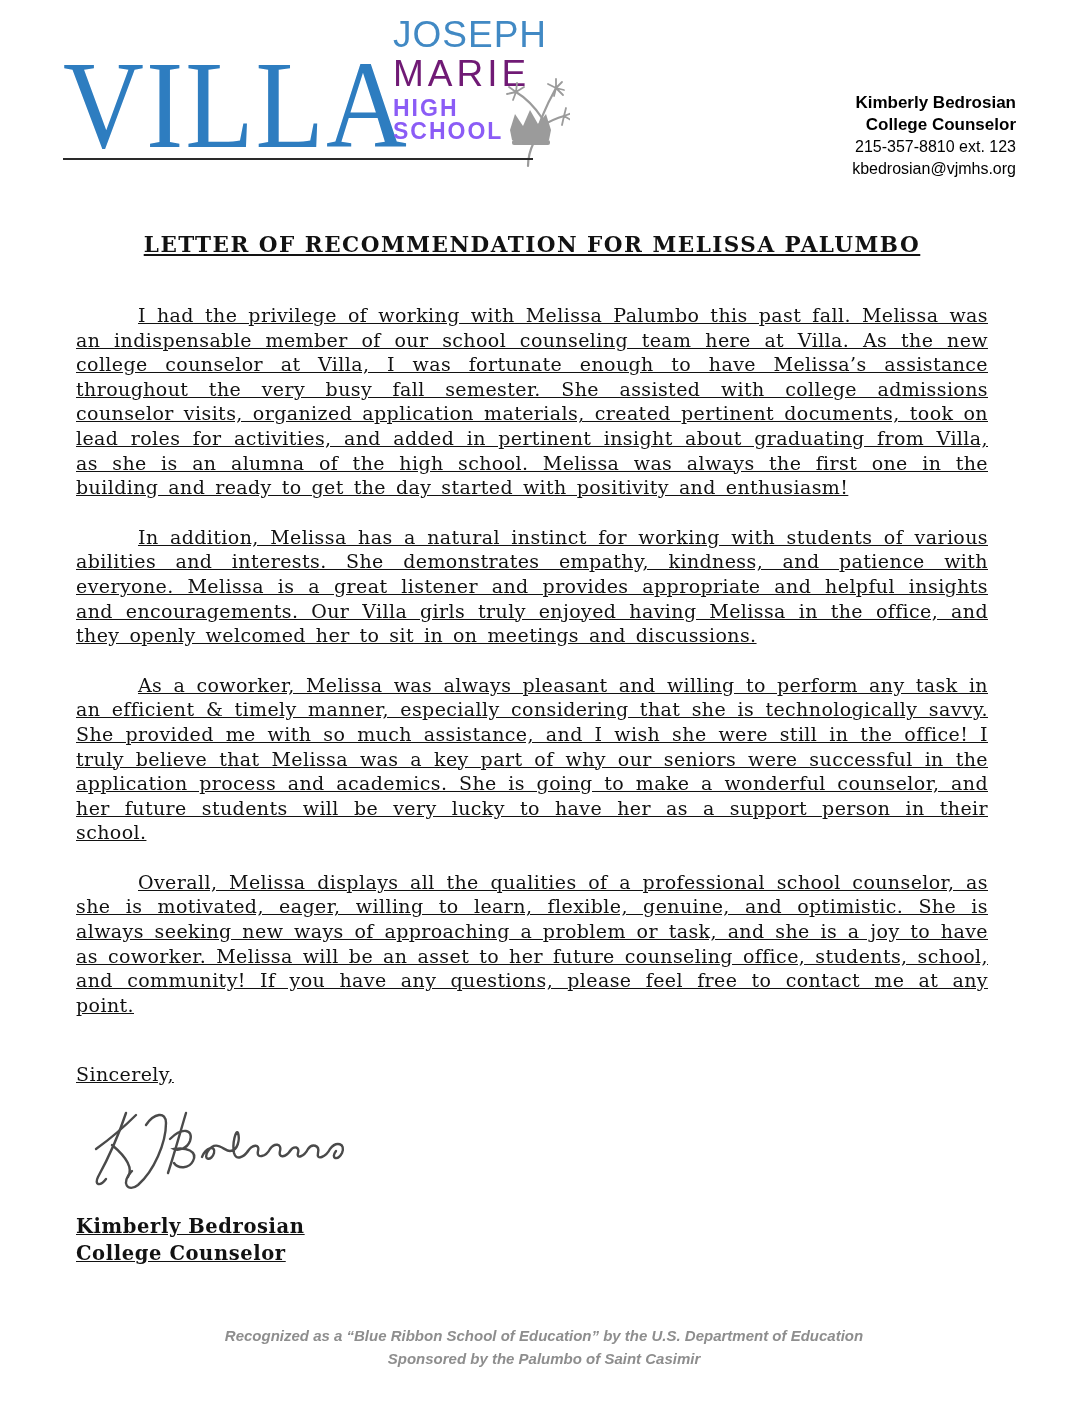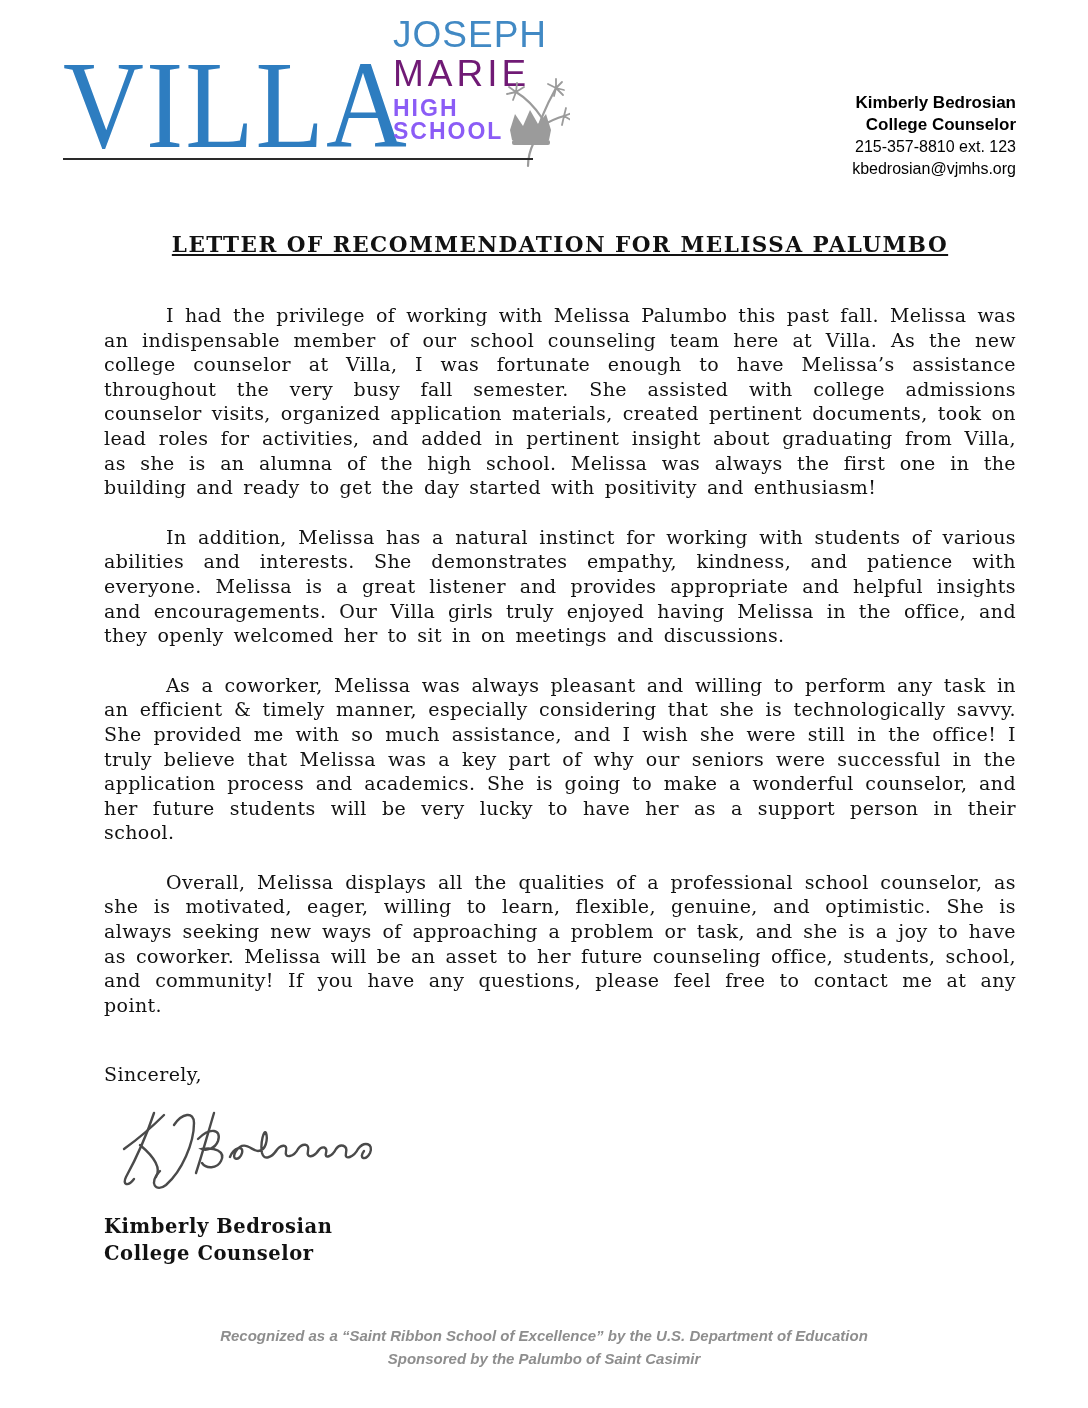--- a/index.html
+++ b/index.html
@@ -45,21 +45,21 @@
   .contact{
     position:absolute;right:72px;top:92px;
     text-align:right;
     font-family:"Liberation Sans", sans-serif;
     font-size:16px;line-height:22px;color:#000;
   }
   .contact .bold{font-weight:bold;font-size:17px;}
 
   
   .letter{
-    position:absolute;left:104px;top:232px;width:912px;
+    position:absolute;left:76px;top:232px;width:912px;text-decoration:underline;
   }
   .letter-title{
     text-align:center;
     font-weight:bold;
     font-size:21.5px;
     letter-spacing:1.5px;
     text-decoration:underline;
     margin:0 0 46px 0;
     white-space:nowrap;
   }
@@ -160,17 +160,17 @@
       <path d="M200 52 C204 46 210 48 208 54 C206 60 214 58 218 50 C222 44 230 46 228 54 C226 62 236 58 240 50 C246 42 256 44 252 54 C248 62 240 60 246 52"></path>
     </svg>
 
     <div class="signer">
       <div>Kimberly Bedrosian</div>
       <div>College Counselor</div>
     </div>
   </div>
 
   <div class="footer">
-    <div>Recognized as a “Saint Ribbon School of Excellence” by the U.S. Department of Education</div>
+    <div>Recognized as a “Blue Ribbon School of Education” by the U.S. Department of Education</div>
     <div>Sponsored by the Palumbo of Saint Casimir</div>
   </div>
 
 </div>
 
 </body></html>

